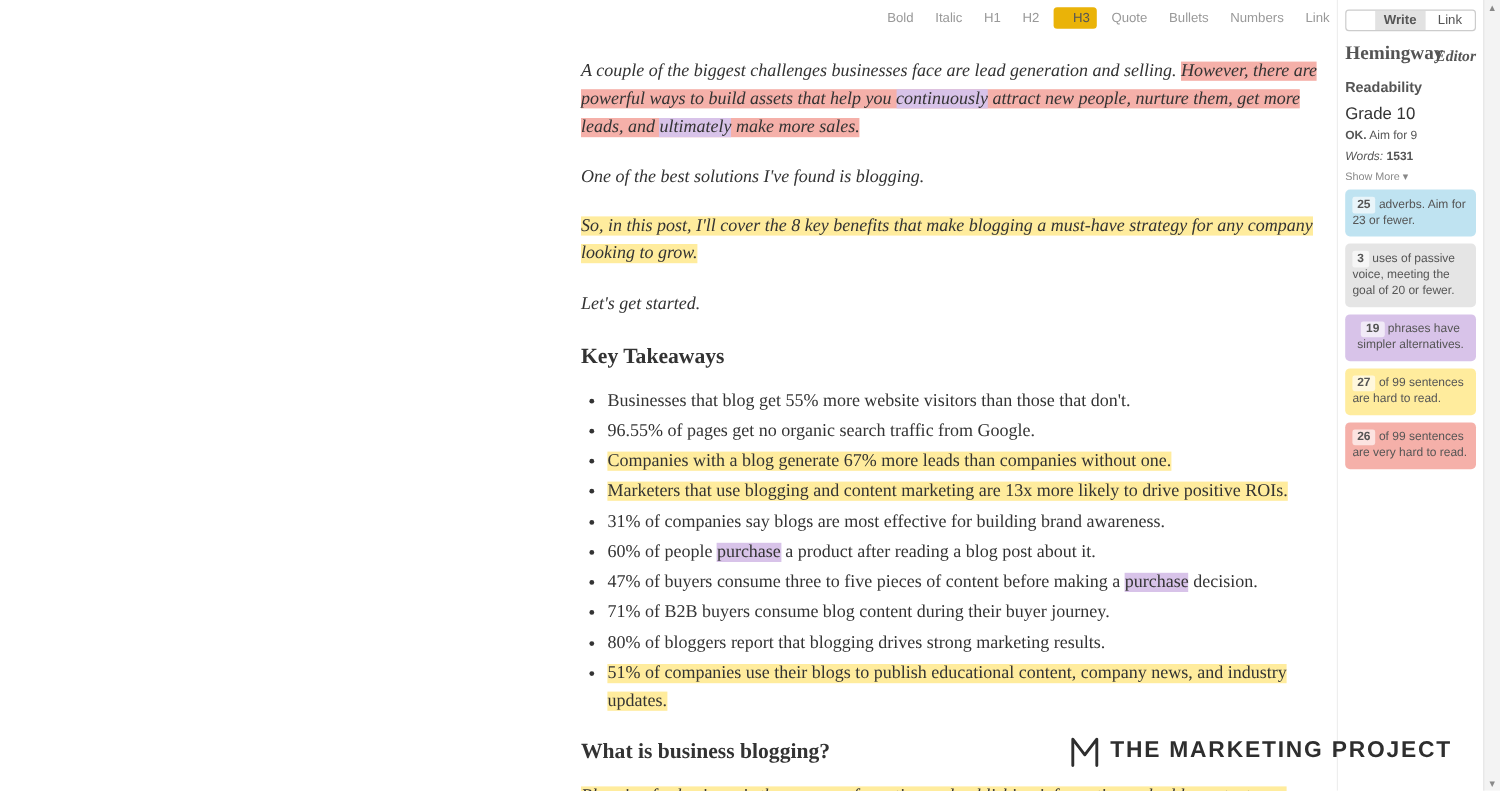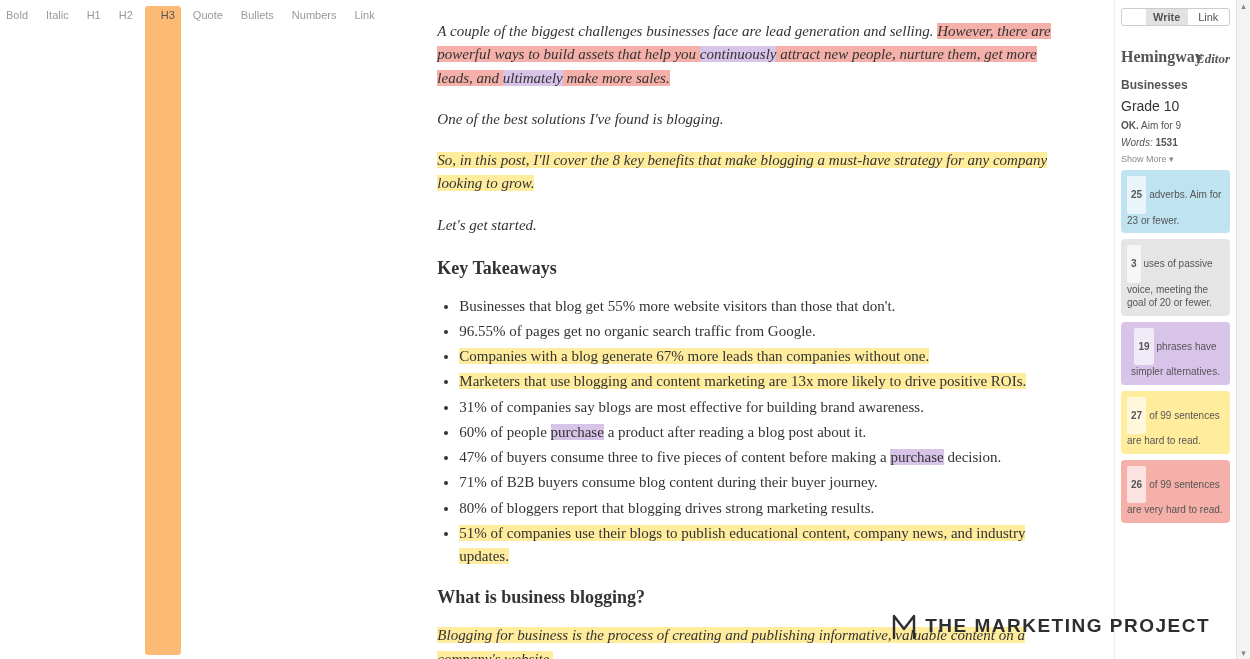--- a/index.html
+++ b/index.html
@@ -14,37 +14,38 @@
     color: #222;
   }
   .app {
     display: flex;
     width: 100%;
     height: 100%;
   }
   .editor-col {
     flex: 1;
     display: flex;
-    flex-direction: row;
+    flex-direction: column;
     overflow: hidden;
+    align-items: flex-end;
   }
   .toolbar {
     display: flex;
     justify-content: center;
     gap: 6px;
     padding: 6px 0 4px;
     font-size: 11px;
     color: #999;
   }
   .toolbar span {
     padding: 3px 6px;
     border-radius: 3px;
     cursor: default;
   }
-  .toolbar .active { background: #fdba74; color:#555;padding-left:16px; }
+  .toolbar .active { background: #eab308; color:#555;padding-left:16px; }
   .editor {
     flex: 1;
     overflow-y: auto;
     padding: 0 0 30px;
   }
   .content {
     max-width: 640px;
     margin: 0 auto;
     padding: 20px 10px;
     font-family: Georgia, 'Times New Roman', serif;
@@ -72,21 +73,21 @@
     color: #555;
     display:flex;
     flex-direction:column;
     gap:6px;
   }
   .mode-tabs {
     display:flex;
     border:1px solid #ccc;
     border-radius:3px;
     overflow:hidden;
-    margin-bottom:16px;
+    margin-bottom:4px;
     padding-left:24px;
   }
   .mode-tabs div {
     flex:1;
     text-align:center;
     padding:2px 0;
     font-size:11px;
   }
   .mode-tabs .sel { background:#e2e2e2; font-weight:600; }
   .logo {
@@ -112,21 +113,21 @@
   .show-more { font-size:9px; color:#888; cursor:pointer; }
   .stat-card {
     border-radius:4px;
     padding:6px 6px;
     font-size:10px;
     line-height:1.35;
   }
   .stat-card .num {
     display:inline-block;
     background: rgba(255,255,255,0.65);
-    padding:12px 4px;
+    padding:0 4px;
     margin-right:3px;
     font-weight:700;
     border-radius:2px;
   }
   .c-blue   { background:#bfe3f1; }
   .c-green  { background:#e5e5e5; }
   .c-purple { background:#d8c3e9;text-align:center; }
   .c-yellow { background:#ffec9d; }
   .c-red    { background:#f5b0a9; }
 
@@ -218,21 +219,21 @@
 
   <div class="sidebar">
     <div class="mode-tabs">
       <div class="sel">Write</div>
       <div>Link</div>
     </div>
     <div class="logo">
       <span>Hemingway</span>
       <span class="logo-sub">Editor</span>
     </div>
-    <div class="sb-heading">Businesses</div>
+    <div class="sb-heading">Readability</div>
     <div class="grade">Grade 10</div>
     <div class="ok-line">
       <span class="ok">OK.</span>
       <span>Aim for 9</span>
     </div>
     <div class="words-line">
       <i>Words:</i>
       <b>1531</b>
     </div>
     <div class="show-more">Show More ▾</div>

